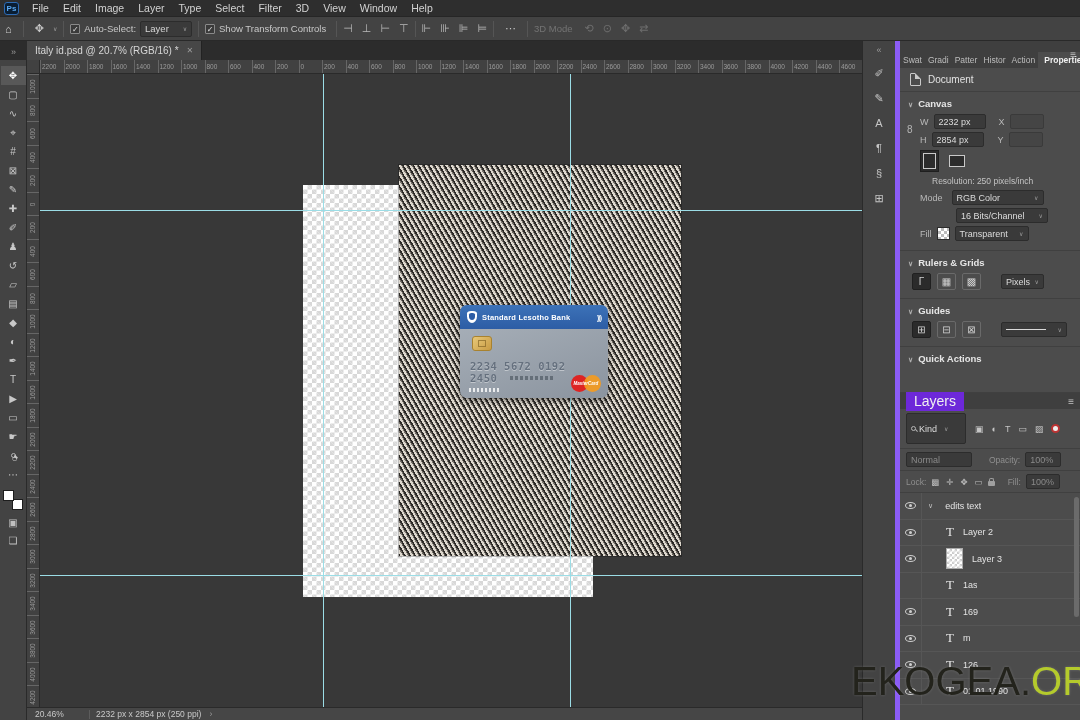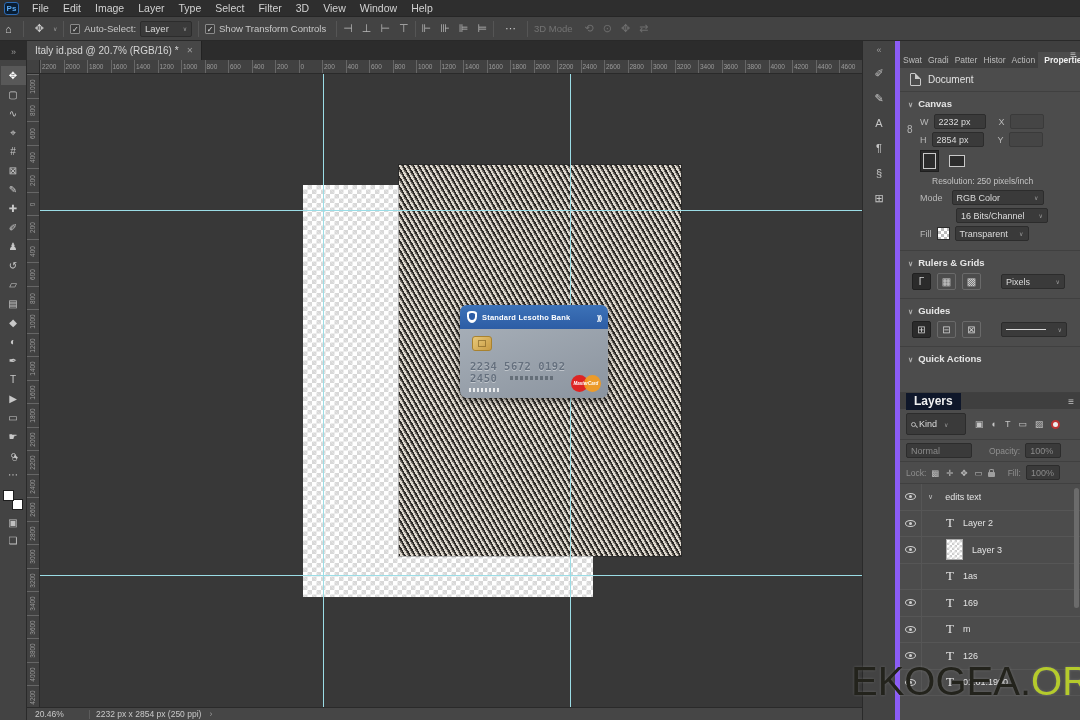--- a/index.html
+++ b/index.html
@@ -110,24 +110,24 @@
   .resline{font-size:8.5px;color:#c3c3c3;margin:4px 0 4px 24px;}
   .selw{width:92px;justify-content:space-between;}
   .fillsw{width:13px;height:13px;border:1px solid #2c2c2c;background-image:linear-gradient(45deg,#bbb 25%,transparent 25%,transparent 75%,#bbb 75%),linear-gradient(45deg,#bbb 25%,transparent 25%,transparent 75%,#bbb 75%);background-size:6px 6px;background-position:0 0,3px 3px;background-color:#fff;}
   .iconbtn{width:19px;height:17px;border:1px solid #6a6a6a;border-radius:2px;display:flex;align-items:center;justify-content:center;color:#d0d0d0;font-size:10px;background:#4c4c4c;}
   .iconbtn.active{background:#2b2b2b;border-color:#202020;}
   .iconrow{display:flex;gap:6px;align-items:center;margin:3px 0 2px 4px;}
   .lineswatch{width:40px;height:1px;background:#d9d9d9;}
 
   
   .layershead{height:16px;background:#3f3f3f;display:flex;align-items:center;justify-content:space-between;padding:0 6px;}
-  .layershead .lt{font-size:12px;font-weight:bold;color:#f0f0f0;background:#0f172a;padding:1px 8px 2px;}
+  .layershead .lt{font-size:14px;font-weight:normal;color:#f0f0f0;background:#6d28d9;padding:1px 8px 2px;}
   .layershead .pmenu2{color:#c0c0c0;font-size:10px;}
   .filterrow{display:flex;align-items:center;gap:5px;padding:4px 6px;border-bottom:1px solid #404040;}
-  .kindbox{width:60px;height:22px;gap:3px;}
+  .kindbox{width:60px;height:31px;gap:3px;}
   .mag{width:5px;height:5px;border:1px solid #b5b5b5;border-radius:50%;position:relative;display:inline-block;}
   .mag::after{content:"";position:absolute;width:3px;height:1px;background:#b5b5b5;transform:rotate(45deg);right:-3px;bottom:-1px;}
   .ficon{color:#c6c6c6;font-size:9px;}
   .fdot{width:9px;height:9px;border-radius:50%;background:#eee;border:2px solid #b33;margin-left:3px;}
   .blendrow,.lockrow{display:flex;align-items:center;gap:5px;padding:3px 6px;border-bottom:1px solid #404040;font-size:8.5px;color:#8f8f8f;}
   .gray .field{color:#8a8a8a;}
   .padlock{width:7px;height:5px;background:#9f9f9f;border-radius:1px;position:relative;display:inline-block;margin-top:3px;}
   .padlock::before{content:"";position:absolute;top:-3px;left:1px;width:3px;height:3px;border:1px solid #9f9f9f;border-bottom:none;border-radius:2px 2px 0 0;}
   .layerlist{height:240px;overflow:hidden;position:relative;}
   .lrow{height:26.5px;display:flex;align-items:center;border-bottom:1px solid #565656;}
@@ -561,21 +561,21 @@
           </span>
       </div>
     </div>
 
     <div class="sect">
       <div class="sect-head"><span class="chev">∨</span><span>Rulers &amp; Grids</span></div>
       <div class="iconrow">
         <span class="iconbtn active">Γ</span>
         <span class="iconbtn">▦</span>
         <span class="iconbtn">▩</span>
-        <span class="field" style="width:64px;justify-content:space-between;margin-left:14px">
+        <span class="field" style="width:43px;justify-content:space-between;margin-left:14px">
             <span>Pixels</span>
             <span class="caret">∨</span>
           </span>
       </div>
     </div>
 
     <div class="sect">
       <div class="sect-head"><span class="chev">∨</span><span>Guides</span></div>
       <div class="iconrow">
         <span class="iconbtn active">⊞</span>

